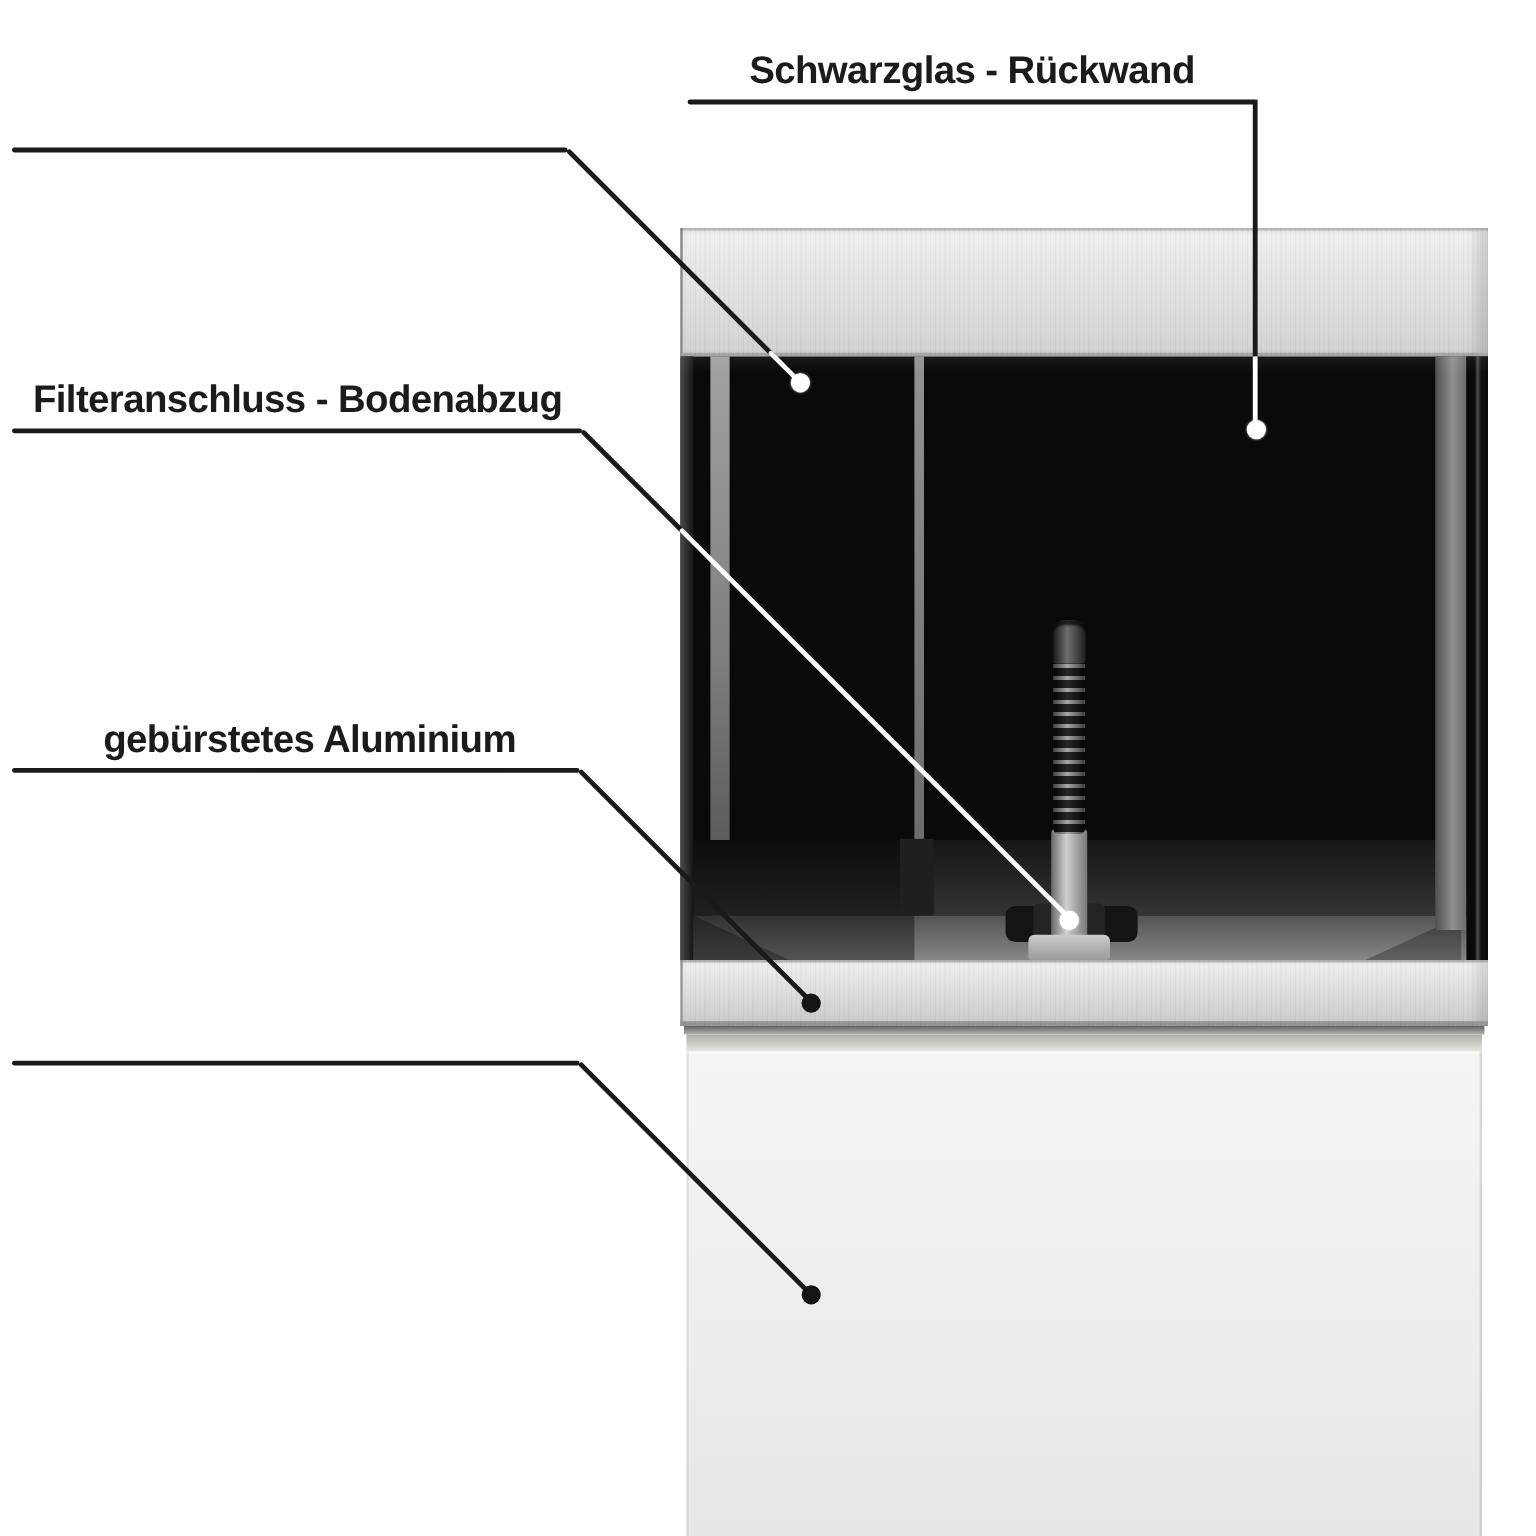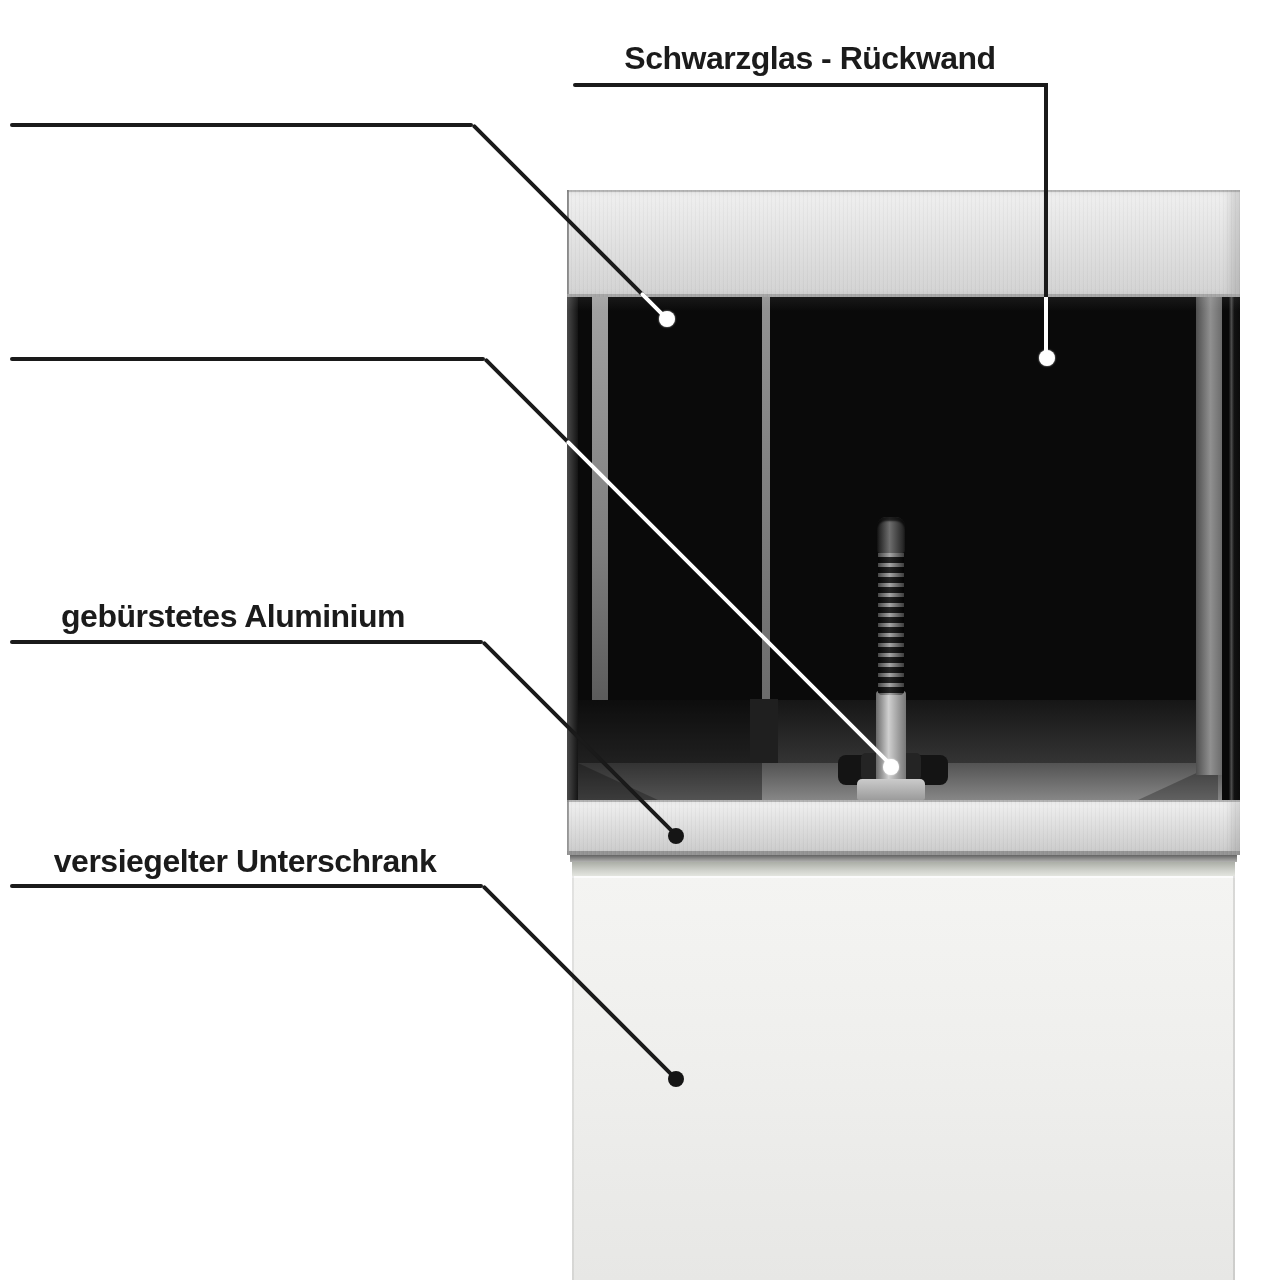--- a/index.html
+++ b/index.html
@@ -130,28 +130,28 @@
   <div class="u" style="left:573px;top:83px;width:473px;"></div>
   <div class="vline" style="left:1044px;top:83px;height:216px;"></div>
   <div class="vline white" style="left:1044px;top:297px;height:63px;"></div>
   <div class="dot white" style="left:1039px;top:350px;"></div>
 
   <div class="u" style="left:10px;top:123px;width:463px;"></div>
   <div class="diag" style="left:473px;top:123px;width:245px;"></div>
   <div class="diag white" style="left:641px;top:291px;width:40px;"></div>
   <div class="dot white" style="left:659px;top:311px;"></div>
 
+  <div class="callout-label" style="left:248px;top:314px;">Filteranschluss - Bodenabzug</div>
   <div class="u" style="left:10px;top:357px;width:475px;"></div>
   <div class="diag" style="left:485px;top:357px;width:121px;"></div>
   <div class="diag white" style="left:567px;top:439px;width:460px;"></div>
   <div class="dot white" style="left:883px;top:759px;"></div>
 
-  <div class="callout-label" style="left:233px;top:598px;">gebürstetes Aluminium</div>
+  <div class="callout-label" style="left:258px;top:598px;">gebürstetes Aluminium</div>
   <div class="u" style="left:10px;top:640px;width:473px;"></div>
   <div class="diag" style="left:483px;top:640px;width:275px;"></div>
   <div class="dot black" style="left:668px;top:828px;"></div>
 
-  <div class="callout-label" style="left:245px;top:843px;">versiegelter Unterschrank</div>
   <div class="u" style="left:10px;top:884px;width:473px;"></div>
   <div class="diag" style="left:483px;top:884px;width:274px;"></div>
   <div class="dot black" style="left:668px;top:1071px;"></div>
 
 </div>
 
 </body></html>

